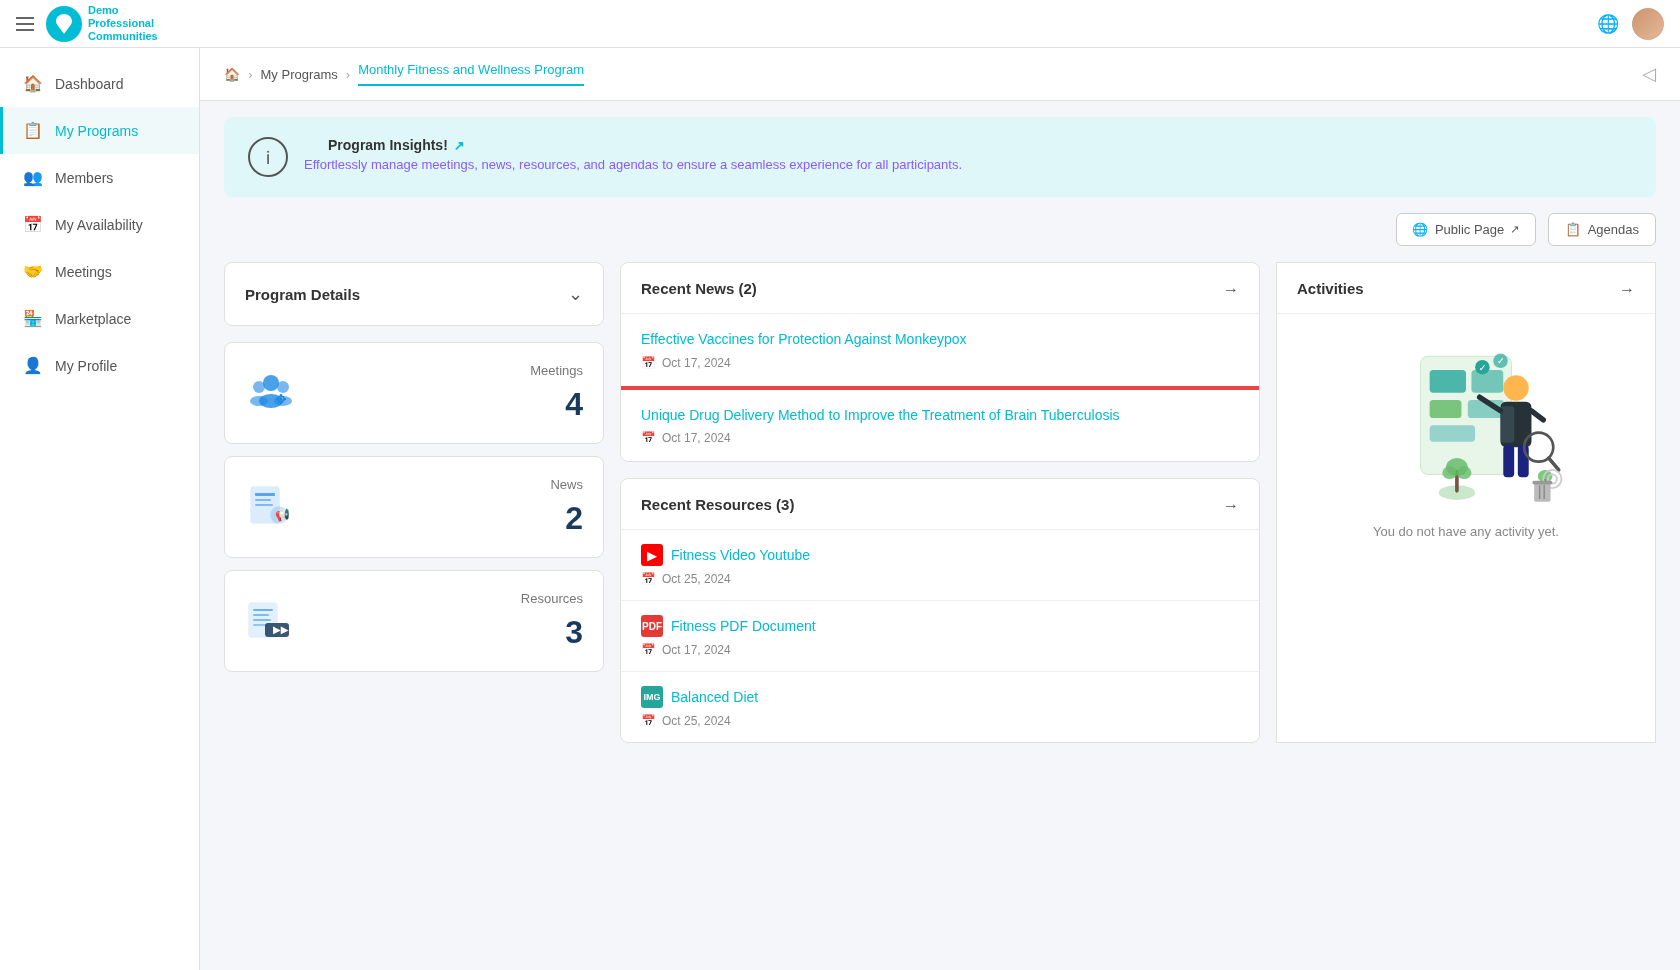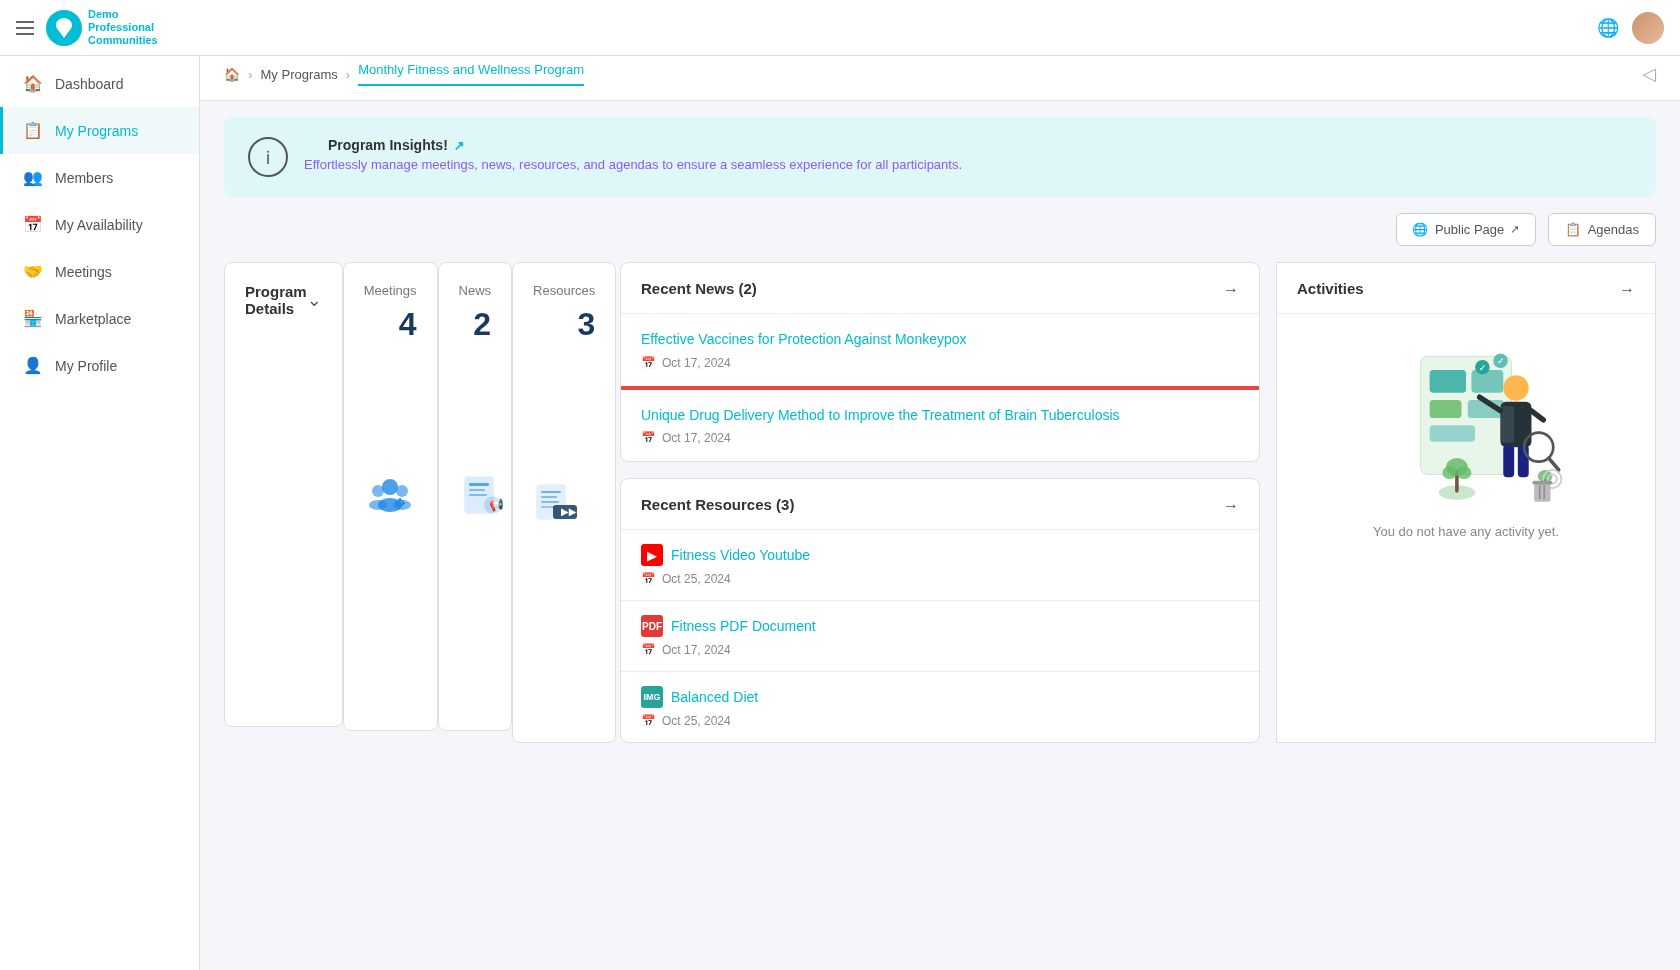--- a/index.html
+++ b/index.html
@@ -1,20 +1,20 @@
 <!DOCTYPE html>
 <html><head>
   <meta charset="utf-8">
   <style>
     * { box-sizing: border-box; margin: 0; padding: 0; }
     body { font-family: 'Segoe UI', Arial, sans-serif; background: #f4f6f9; color: #333; display: flex; height: 970px; overflow: hidden; }
 
     
     .topbar {
-      position: fixed; top: 0; left: 0; right: 0; height: 56px;
+      position: fixed; top: 0; left: 0; right: 0; height: 48px;
       background: #fff; border-bottom: 1px solid #e0e0e0;
       display: flex; align-items: center; justify-content: space-between;
       padding: 0 16px; z-index: 100;
     }
     .topbar-left { display: flex; align-items: center; gap: 12px; }
     .topbar-right { display: flex; align-items: center; gap: 12px; }
     .hamburger { cursor: pointer; display: flex; flex-direction: column; gap: 4px; }
     .hamburger span { width: 18px; height: 2px; background: #666; display: block; }
     .logo { display: flex; align-items: center; gap: 6px; }
     .logo-icon { width: 36px; height: 36px; background: #00bcd4; border-radius: 50%; display: flex; align-items: center; justify-content: center; color: white; font-size: 14px; font-weight: bold; }
@@ -125,21 +125,21 @@
     .icon-pdf { background: #e53935; color: #fff; font-size: 10px; }
     .icon-img { background: #26a69a; color: #fff; font-size: 10px; }
 
     
     .activities-card { background: #fff; border-radius: 0; border: 1px solid #e0e0e0; }
     .activities-header { display: flex; justify-content: space-between; align-items: center; padding: 16px 20px; border-bottom: 1px solid #eee; }
     .activities-body { display: flex; flex-direction: column; align-items: center; justify-content: center; padding: 20px; }
     .activity-empty-text { font-size: 13px; color: #888; text-align: center; }
 
     
-    .left-col { display: flex; flex-direction: row; gap: 0; }
+    .left-col { display: flex; flex-direction: column; gap: 0; }
     .program-card { background: #fff; border-radius: 8px; border: 1px solid #e0e0e0; margin-bottom: 16px; }
 
     
     .illus-svg { width: 200px; height: 190px; }
   </style>
 </head>
 <body>
 
 <div class="topbar">
   <div class="topbar-left">

